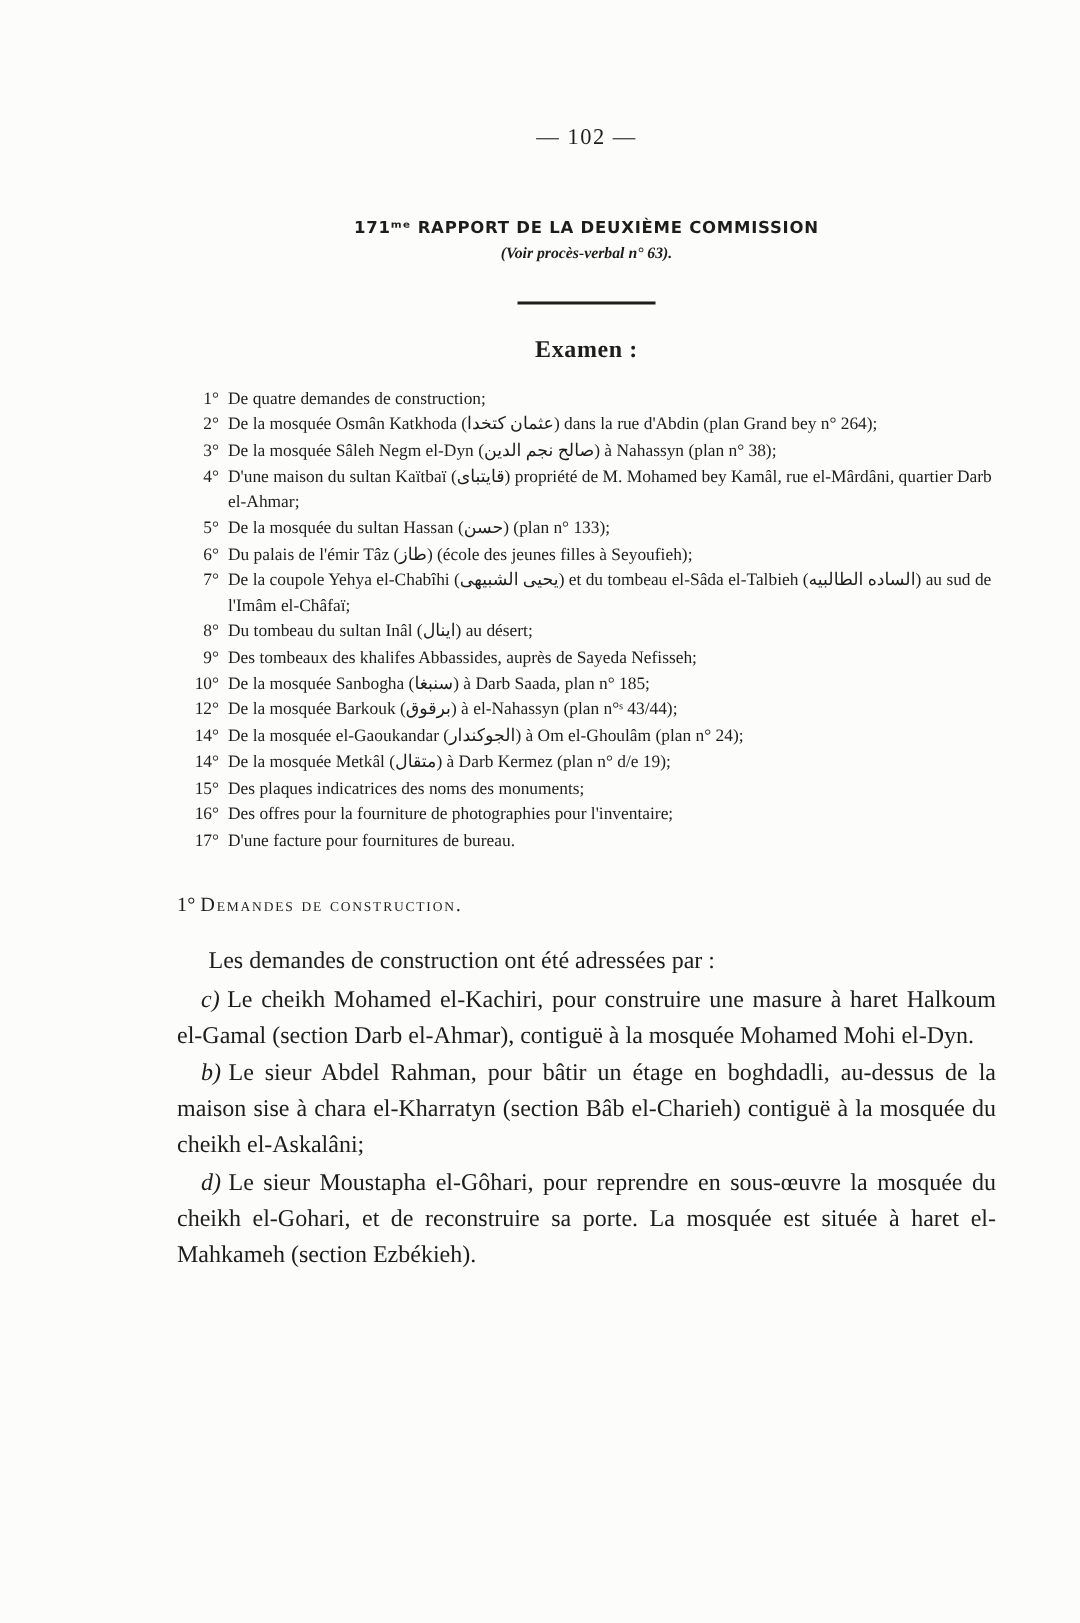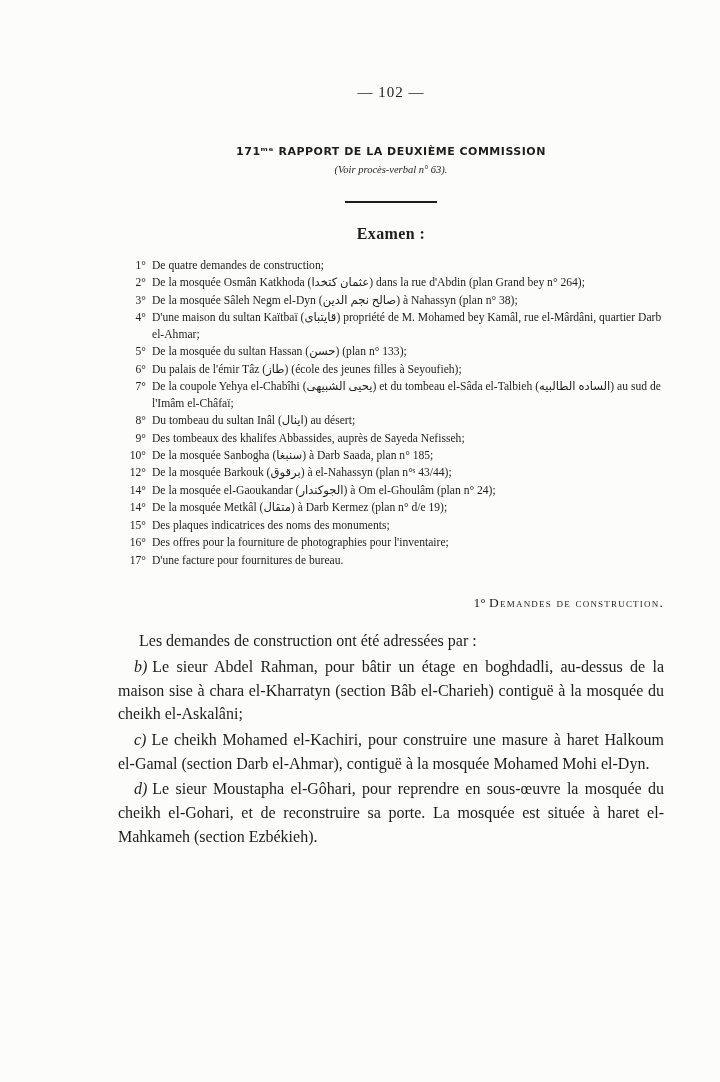--- a/index.html
+++ b/index.html
@@ -29,20 +29,21 @@
     font-family: "DejaVu Sans", "Liberation Sans", sans-serif;
     font-weight: bold;
     font-size: 11px;
     letter-spacing: 0.5px;
   }
   .report-subtitle {
     margin-top: 6px;
     text-align: center;
     font-style: italic;
     font-size: 10.5px;
+    font-weight: bold;
   }
   .rule {
     width: 92px;
     height: 2px;
     background: #1d1d1d;
     margin: 26px auto 0 auto;
   }
   .examen-heading {
     margin-top: 22px;
     text-align: center;
@@ -64,21 +65,21 @@
   .item-num {
     flex: 0 0 30px;
     box-sizing: border-box;
     text-align: right;
     padding-right: 6px;
     white-space: nowrap;
   }
   .item-text { flex: 1; }
   .section-heading {
     margin-top: 26px;
-    text-align: right;
+    text-align: left;
     font-size: 13.5px;
   }
   .section-title {
     font-variant: small-caps;
     letter-spacing: 1.2px;
   }
   .body-copy {
     margin-top: 18px;
     font-size: 16px;
     line-height: 1.48;
@@ -177,23 +178,23 @@
   <div class="section-heading">
     <span class="section-num">1°</span>
     <span class="section-title">Demandes de construction.</span>
   </div>
 
   <div class="body-copy">
     <p class="body-para">
       <span class="para-label"></span><span>Les demandes de construction ont été adressées par :</span>
     </p>
     <p class="body-para">
+      <span class="para-label">c)</span><span>Le cheikh Mohamed el-Kachiri, pour construire une masure à haret Halkoum el-Gamal (section Darb el-Ahmar), contiguë à la mosquée Mohamed Mohi el-Dyn.</span>
+    </p>
+    <p class="body-para">
       <span class="para-label">b)</span><span>Le sieur Abdel Rahman, pour bâtir un étage en boghdadli, au-dessus de la maison sise à chara el-Kharratyn (section Bâb el-Charieh) contiguë à la mosquée du cheikh el-Askalâni;</span>
     </p>
     <p class="body-para">
-      <span class="para-label">c)</span><span>Le cheikh Mohamed el-Kachiri, pour construire une masure à haret Halkoum el-Gamal (section Darb el-Ahmar), contiguë à la mosquée Mohamed Mohi el-Dyn.</span>
-    </p>
-    <p class="body-para">
       <span class="para-label">d)</span><span>Le sieur Moustapha el-Gôhari, pour reprendre en sous-œuvre la mosquée du cheikh el-Gohari, et de reconstruire sa porte. La mosquée est située à haret el-Mahkameh (section Ezbékieh).</span>
     </p>
   </div>
 
 </div>
 
 </body></html>

